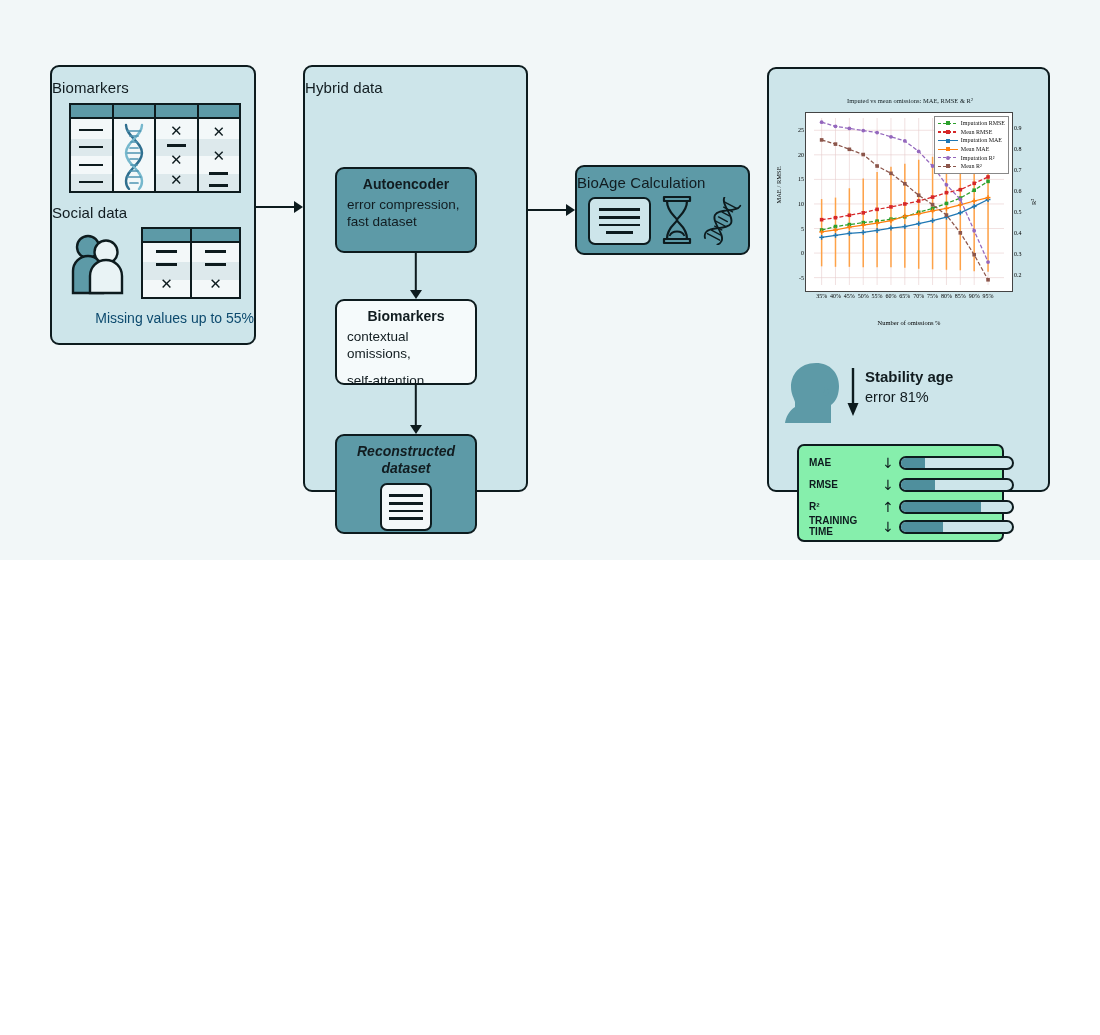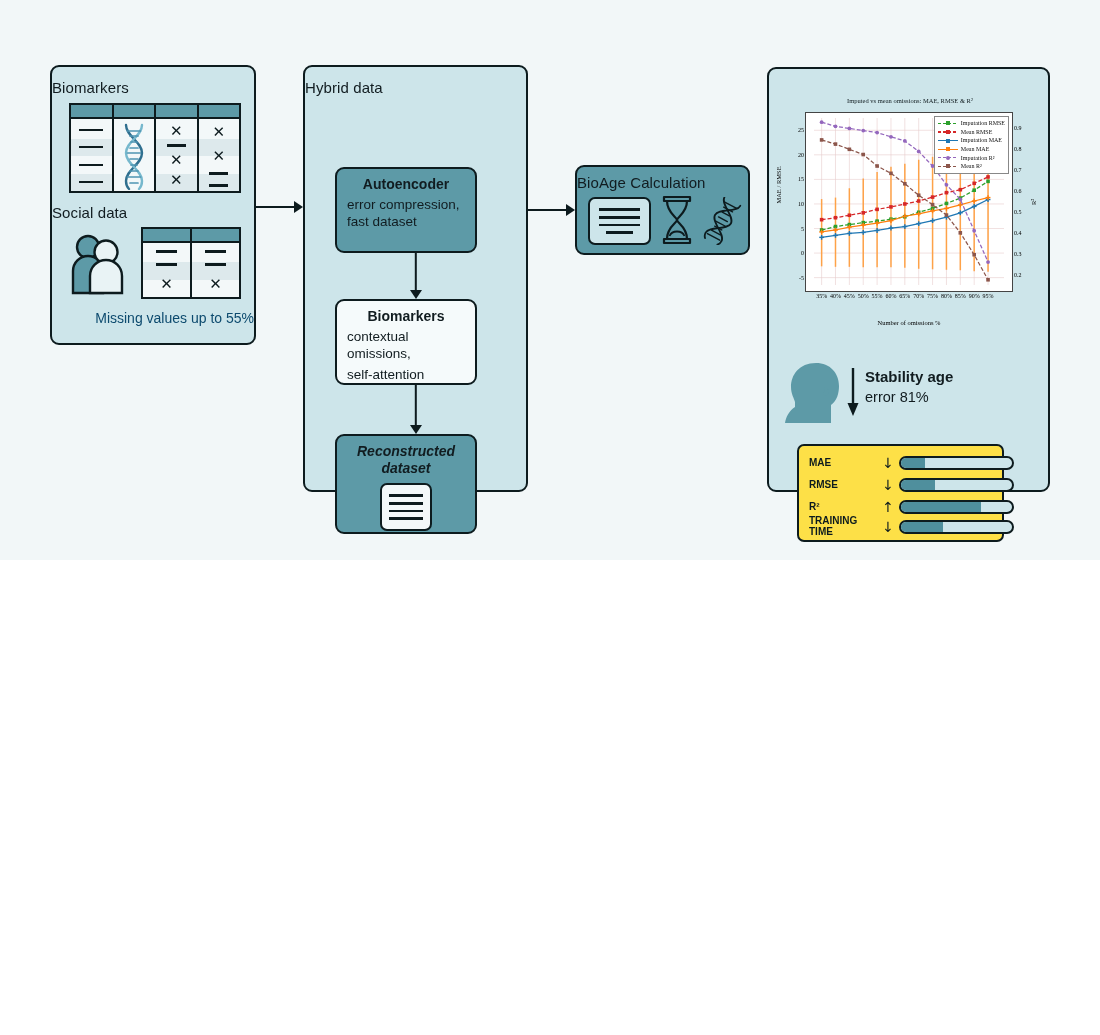--- a/index.html
+++ b/index.html
@@ -148,21 +148,21 @@
   #head-row { position:absolute; left:16px; top:292px; width:250px; height:62px; }
   #head-silhouette { position:absolute; left:0; top:0; }
   #bio-arrow { position:absolute; left:62px; top:6px; width:12px; height:50px; }
   #bio-age-title { position:absolute; left:80px; top:7px; font-size:15px;
                    font-weight:bold; color:#111c20; }
   #bio-age-error { position:absolute; left:80px; top:28px; font-size:14.5px;
                    color:#111c20; }
 
   
   #metrics-box { position:absolute; left:28px; top:375px; width:207px; height:98px;
-                 background:#fde047; border:2.5px solid #0d1b1e; border-radius:7px; }
+                 background:#86efac; border:2.5px solid #0d1b1e; border-radius:7px; }
   .metric-row { position:absolute; left:10px; width:205px; height:22px;
                 display:flex; align-items:center; }
   .metric-name { width:68px; font-size:10px; font-weight:bold; color:#0d1b1e;
                  line-height:1.08; }
   .metric-dir { width:22px; text-align:center; font-size:14px; color:#0d1b1e;
                 font-family:"DejaVu Sans", sans-serif; line-height:1; }
   .metric-track { flex:1; height:14px; background:#cde5ea;
                   border:2px solid #0d1b1e; border-radius:8px; overflow:hidden;
                   position:relative; }
   .metric-fill { position:absolute; left:0; top:0; bottom:0; background:#4f8f9d; }
@@ -284,21 +284,21 @@
     </div>
 
     <div class="v-arrow" style="top:186px; height:46px;">
       <div class="shaft" style="height:37px;"></div>
       <div class="head" style="top:37px;"></div>
     </div>
 
     <div class="stage" id="stage-transformer">
       <div class="stage-title">Biomarkers</div>
       <div class="stage-desc">contextual omissions,</div>
-      <div class="stage-desc" style="margin-top:4px">self-attention</div>
+      <div class="stage-desc" style="margin-top:10px">self-attention</div>
     </div>
 
     <div class="v-arrow" style="top:318px; height:49px;">
       <div class="shaft" style="height:40px;"></div>
       <div class="head" style="top:40px;"></div>
     </div>
 
     <div class="stage" id="stage-reconstructed">
       <div class="stage-title">Reconstructed</div>
       <div class="stage-title" style="margin-top:1px">dataset</div>

